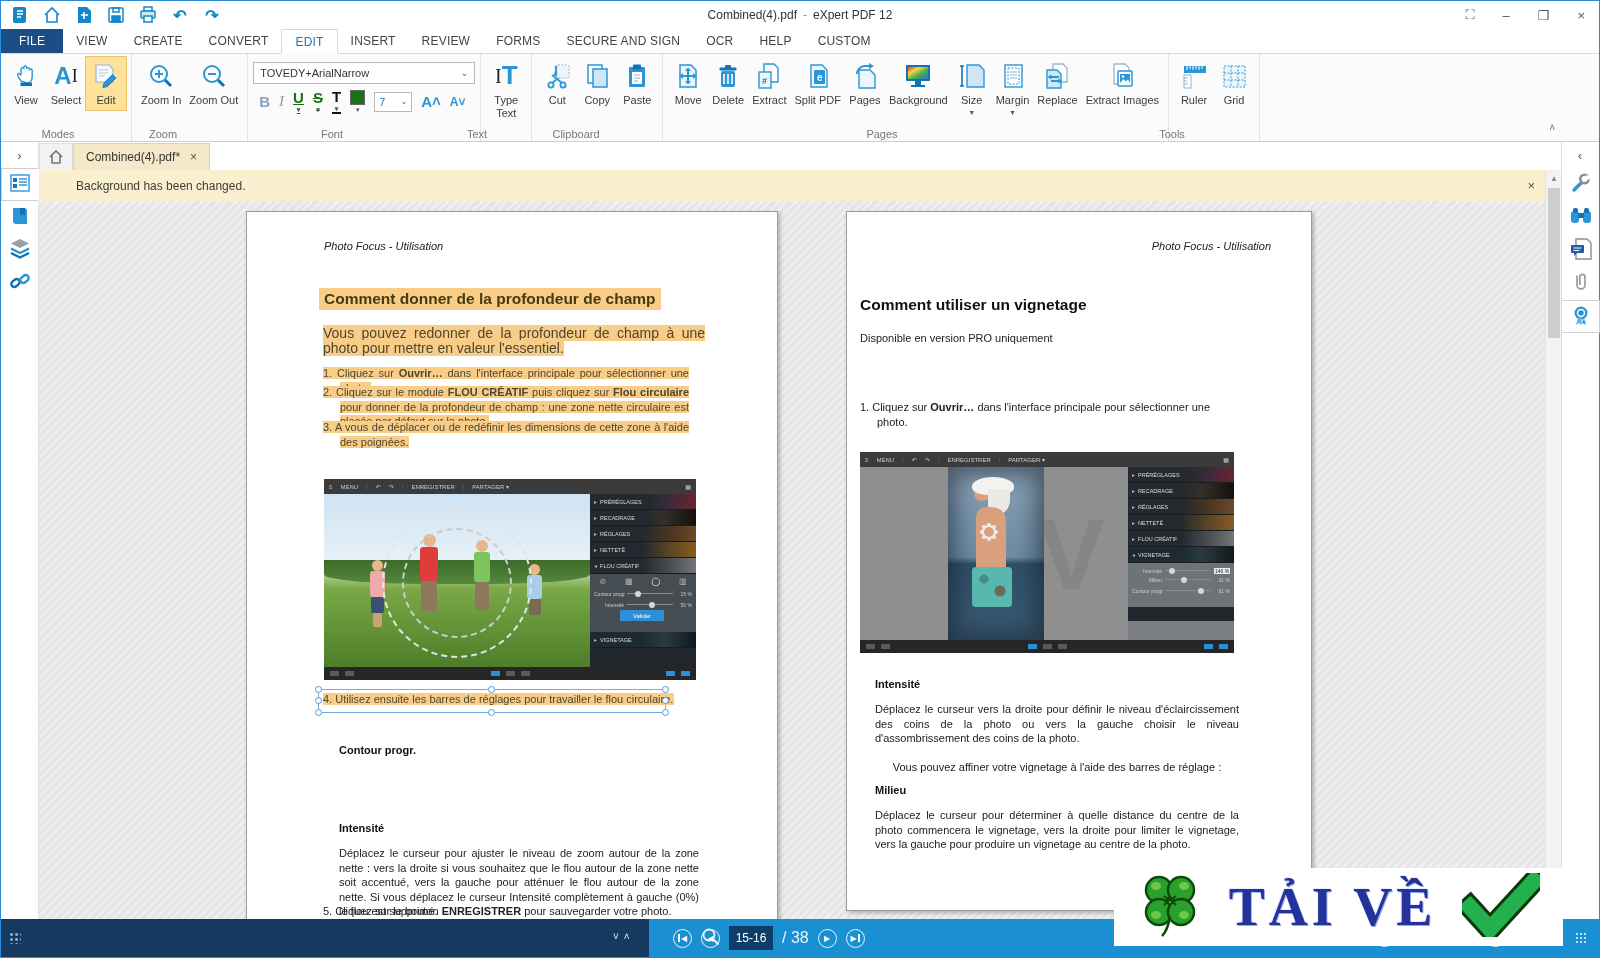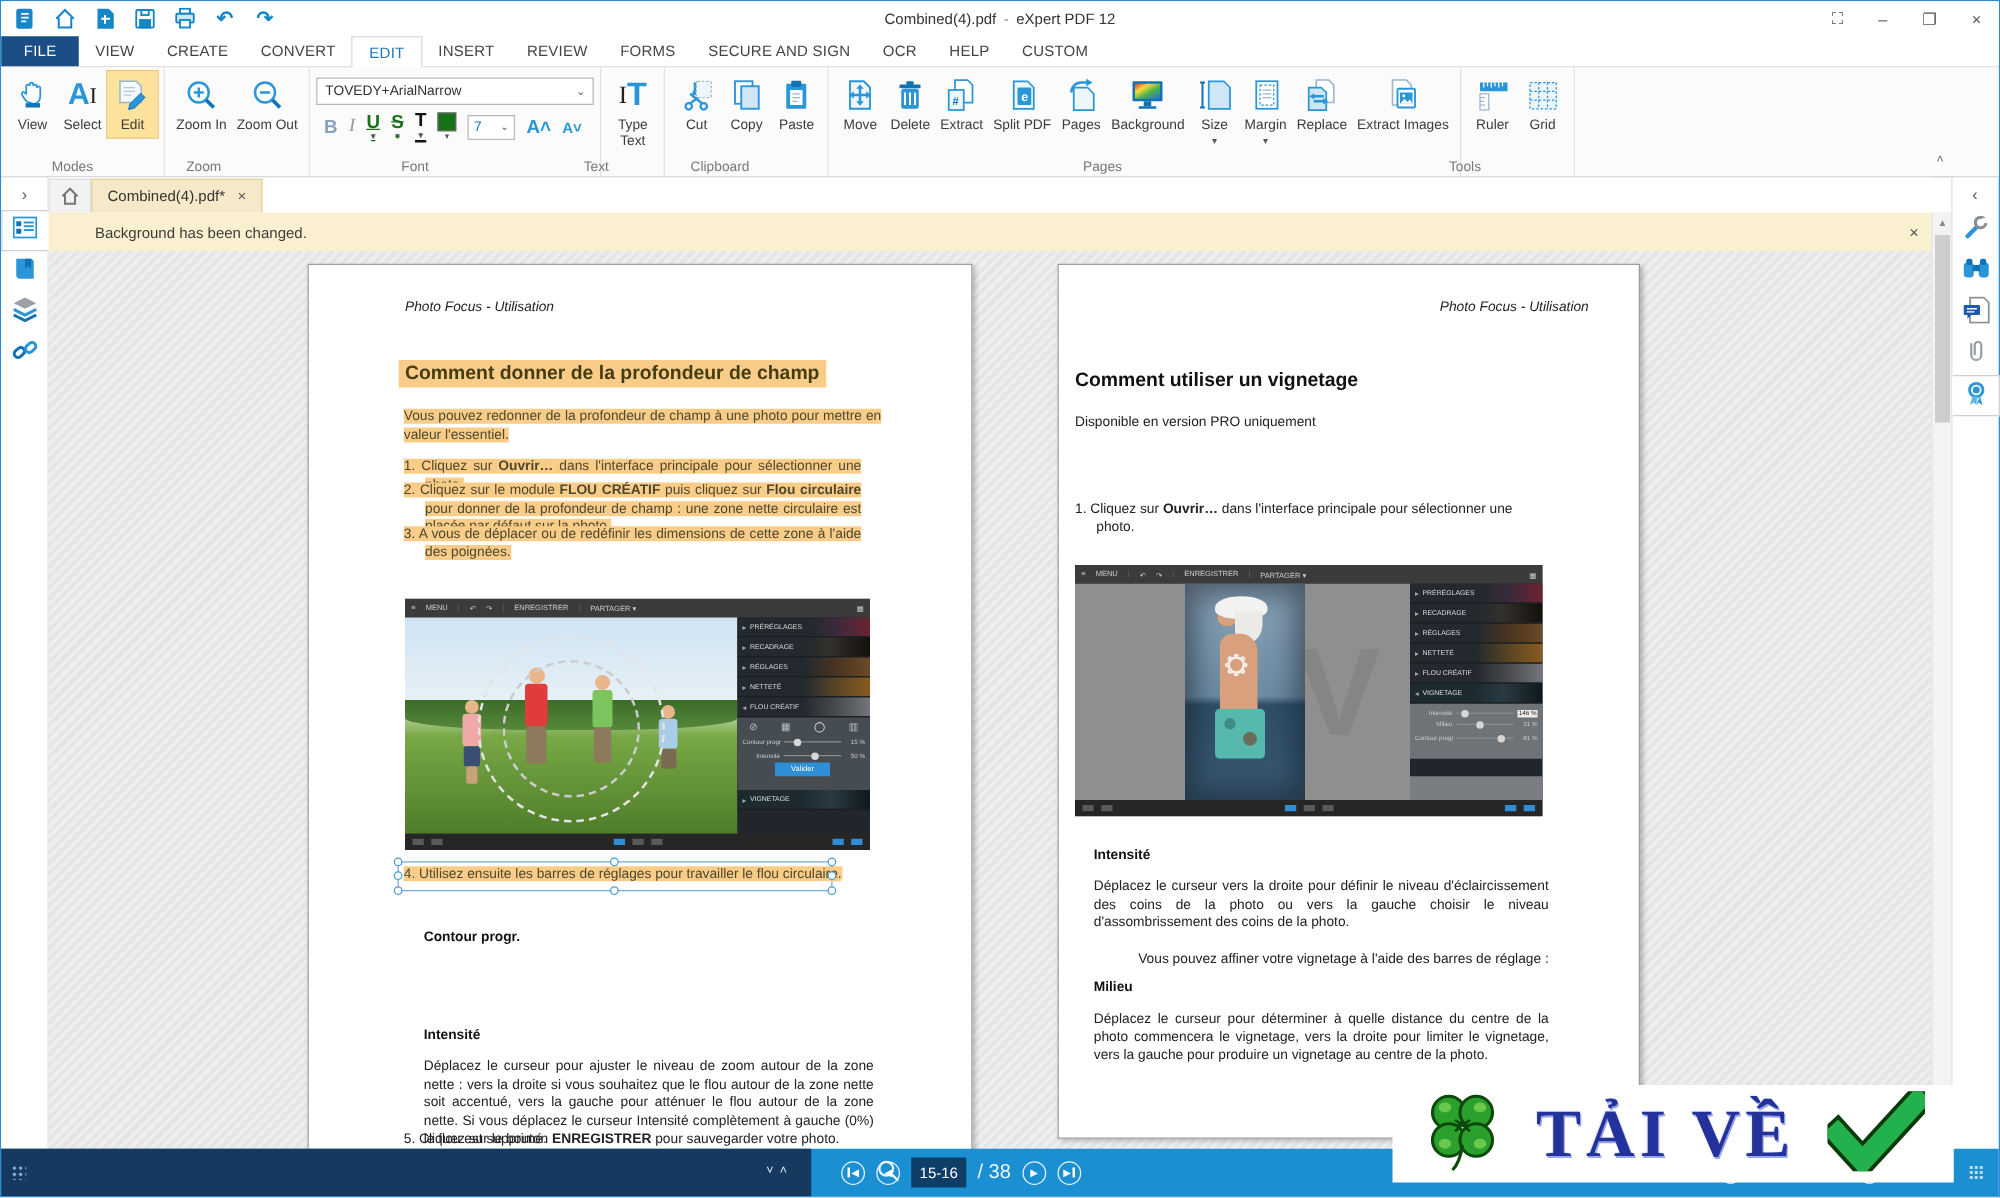--- a/index.html
+++ b/index.html
@@ -53,21 +53,21 @@
 .notif{position:absolute;left:38px;top:169px;height:31px;width:1506px;background:#faf0cf;display:flex;align-items:center;font-size:12px;color:#3c3c3c}
 .notif .msg{padding-left:37px}
 .notif .x{position:absolute;right:10px;color:#555;font-size:13px}
 
 
 .canvas{position:absolute;left:38px;top:200px;width:1506px;height:720px;overflow:hidden;background:#e9e9e9;background-image:repeating-linear-gradient(135deg,#eeeeee 0 3px,#e5e5e5 3px 6px)}
 .page{position:absolute;background:#fff;border:1px solid #9c9c9c;box-shadow:2px 2px 4px rgba(0,0,0,.25)}
 .p-head{position:absolute;font-size:11px;font-style:italic;color:#222}
 .hl{background:#f9cd87}
 .p1h1{position:absolute;font-size:15.5px;font-weight:bold;color:#453c12;padding:2px 5px}
-.p1txt{position:absolute;font-size:11px;line-height:14.5px;color:#4d4730;text-align:justify}
+.p1txt{position:absolute;font-size:14px;line-height:14.5px;color:#4d4730;text-align:justify}
 .p1txt span{background:#f9cd87}
 .listitem{position:absolute;font-size:11px;line-height:14.5px;color:#4d4730;padding-left:17px;text-indent:-17px;text-align:justify}
 .listitem span{background:#f9cd87}
 .p2h1{position:absolute;font-size:15.5px;font-weight:bold;color:#111}
 .p2txt{position:absolute;font-size:11px;line-height:14.5px;color:#222;text-align:justify}
 .p2list{position:absolute;font-size:11px;line-height:14.5px;color:#222;padding-left:17px;text-indent:-17px}
 .bhead{position:absolute;font-size:11px;font-weight:bold;color:#111}
 .selbox{position:absolute;border:1px solid #74add9}
 .selbox .t{position:absolute;left:4px;top:3px;font-size:11px;color:#4d4730;white-space:nowrap}
 .selbox .t span{background:#f9cd87}
@@ -767,21 +767,21 @@
             <span class="dash"></span>
             <span class="dash"></span>
             <span style="flex:1"></span>
             <span class="dash b"></span>
             <span class="dash b"></span>
         </div>
       </div>
 
       <div class="bhead" style="left:28px;top:466px">Intensité</div>
       <div class="p2txt" style="left:28px;top:490px;width:364px">Déplacez le curseur vers la droite pour définir le niveau d'éclaircissement des coins de la photo ou vers la gauche choisir le niveau d'assombrissement des coins de la photo.</div>
-      <div class="p2txt" style="left:28px;top:548px;width:364px;text-align:right">Vous pouvez affiner votre vignetage à l'aide des barres de réglage :</div>
+      <div class="p2txt" style="left:28px;top:548px;width:364px;text-align:center">Vous pouvez affiner votre vignetage à l'aide des barres de réglage :</div>
       <div class="bhead" style="left:28px;top:572px">Milieu</div>
       <div class="p2txt" style="left:28px;top:596px;width:364px">Déplacez le curseur pour déterminer à quelle distance du centre de la photo commencera le vignetage, vers la droite pour limiter le vignetage, vers la gauche pour produire un vignetage au centre de la photo.</div>
     </div>
   </div>
 
   <div class="vscroll">
     <div class="arr">▲</div>
     <div class="thumb"></div>
   </div>
 

